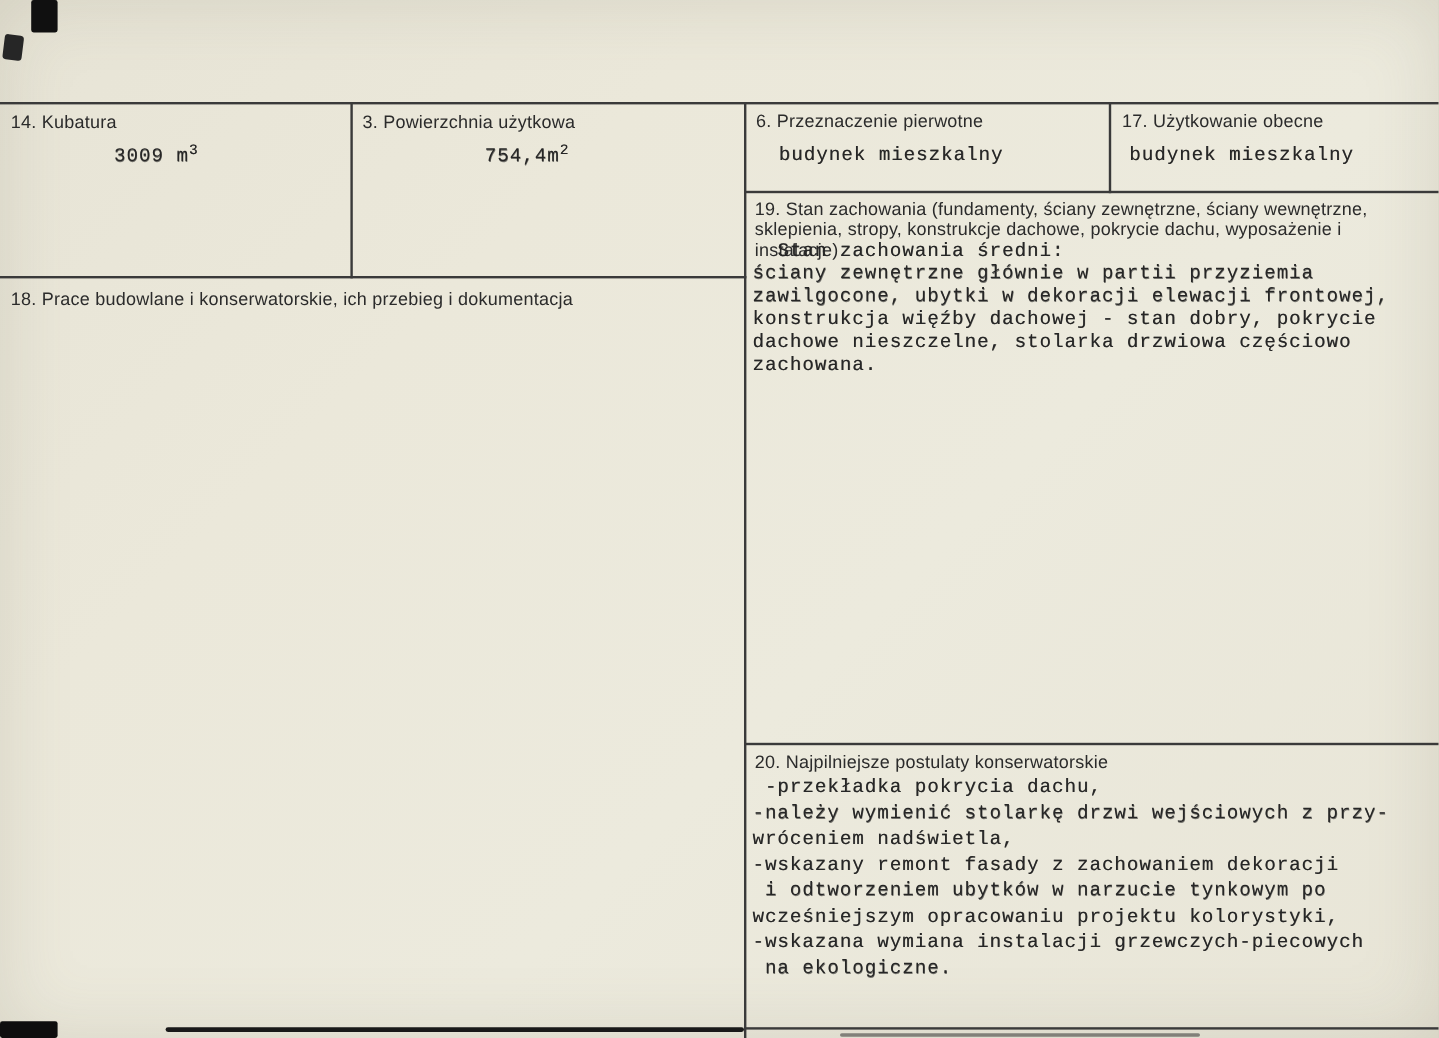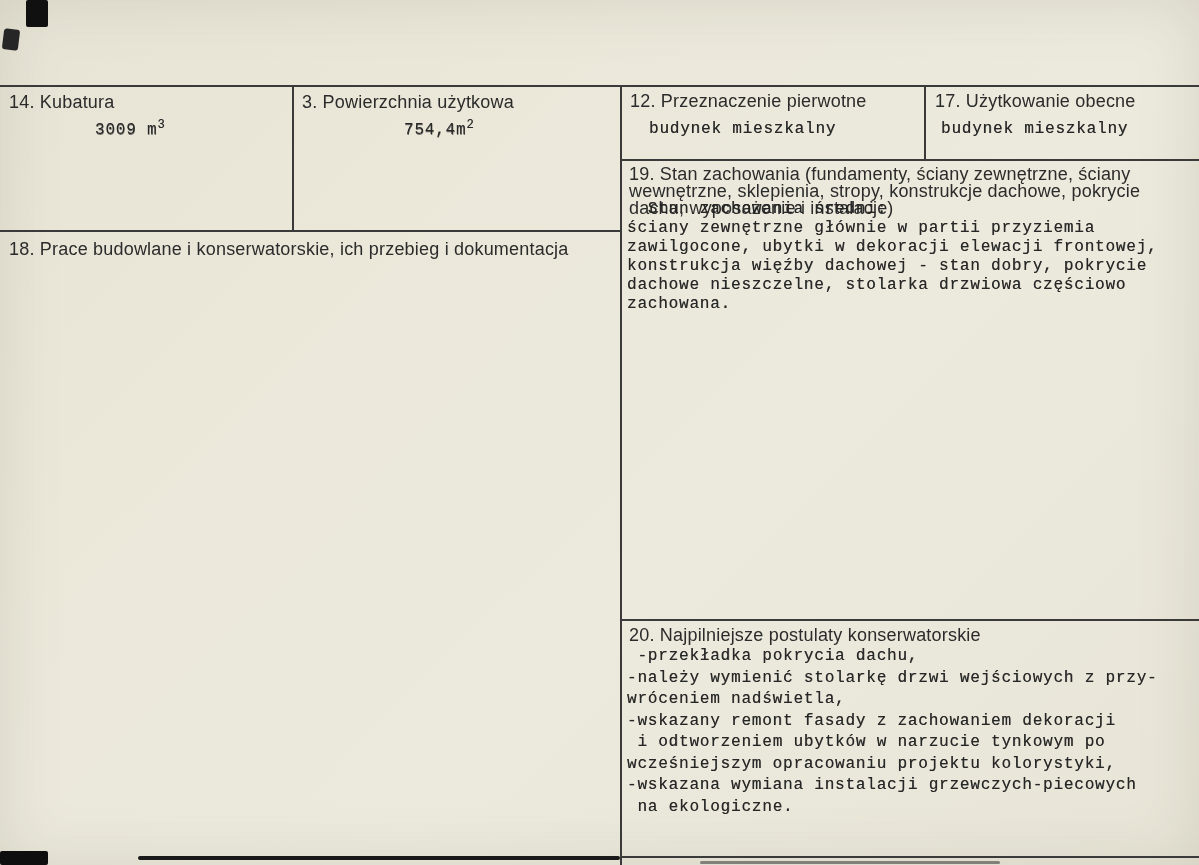--- a/index.html
+++ b/index.html
@@ -17,21 +17,21 @@
     box-shadow: inset 0 0 60px rgba(120,115,95,0.18);
   }
   .line {
     position: absolute;
     background: #3a3a3a;
   }
   .line.h { height: 2px; }
   .line.v { width: 2px; }
   .label {
     position: absolute;
-    font-size: 18px;
+    font-size: 15px;
     color: #2b2b2b;
     letter-spacing: 0.2px;
     line-height: 17px;
   }
   .typed {
     position: absolute;
     font-family: "Liberation Mono", "DejaVu Sans Mono", monospace;
     font-size: 16px;
     color: #262626;
     letter-spacing: 0.8px;
@@ -75,21 +75,21 @@
   <div class="line h" style="top:159px; left:620px; width:579px;"></div>
   <div class="line h" style="top:619px; left:620px; width:579px;"></div>
   <div class="line h" style="top:856px; left:620px; width:579px;"></div>
 
   <div class="label" style="left:9px; top:94px;">14. Kubatura</div>
   <div class="typed oneline" style="left:95px; top:118px;"><span>3009 m</span><sup>3</sup></div>
 
   <div class="label" style="left:302px; top:94px;">3. Powierzchnia użytkowa</div>
   <div class="typed oneline" style="left:404px; top:118px;"><span>754,4m</span><sup>2</sup></div>
 
-  <div class="label" style="left:630px; top:93px;">12. Przeznaczenie pierwotne</div>
+  <div class="label" style="left:630px; top:93px;">6. Przeznaczenie pierwotne</div>
   <div class="typed oneline" style="left:649px; top:120px;">budynek mieszkalny</div>
 
   <div class="label" style="left:935px; top:93px;">17. Użytkowanie obecne</div>
   <div class="typed oneline" style="left:941px; top:120px;">budynek mieszkalny</div>
 
   <div class="label" style="left:629px; top:166px; width:562px;">19. Stan zachowania (fundamenty, ściany zewnętrzne, ściany wewnętrzne, sklepienia, stropy, konstrukcje dachowe, pokrycie dachu, wyposażenie i instalacje)</div>
   <div class="typed block19" style="left:627px; top:200px;">  Stan zachowania średni:
 ściany zewnętrzne głównie w partii przyziemia
 zawilgocone, ubytki w dekoracji elewacji frontowej,
 konstrukcja więźby dachowej - stan dobry, pokrycie

